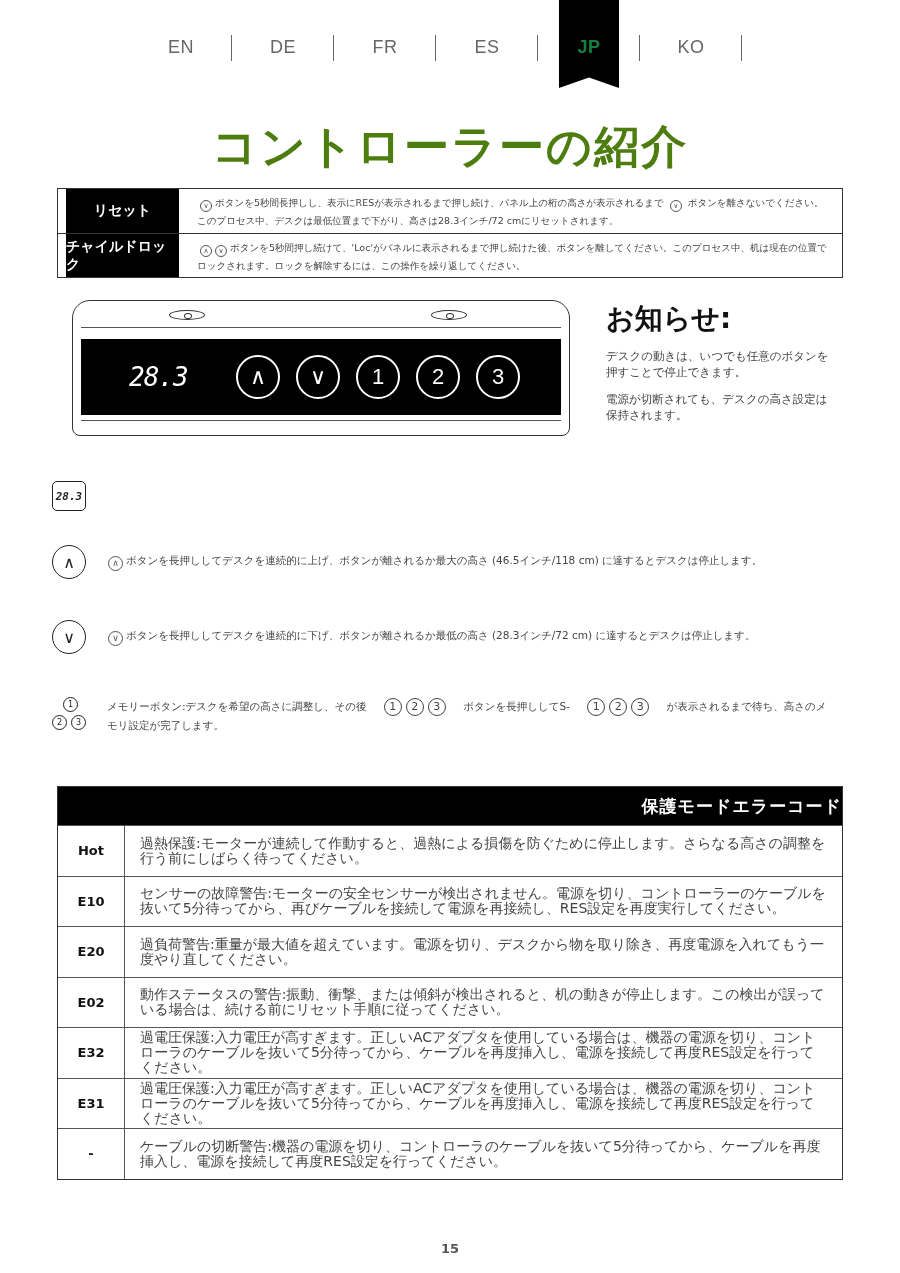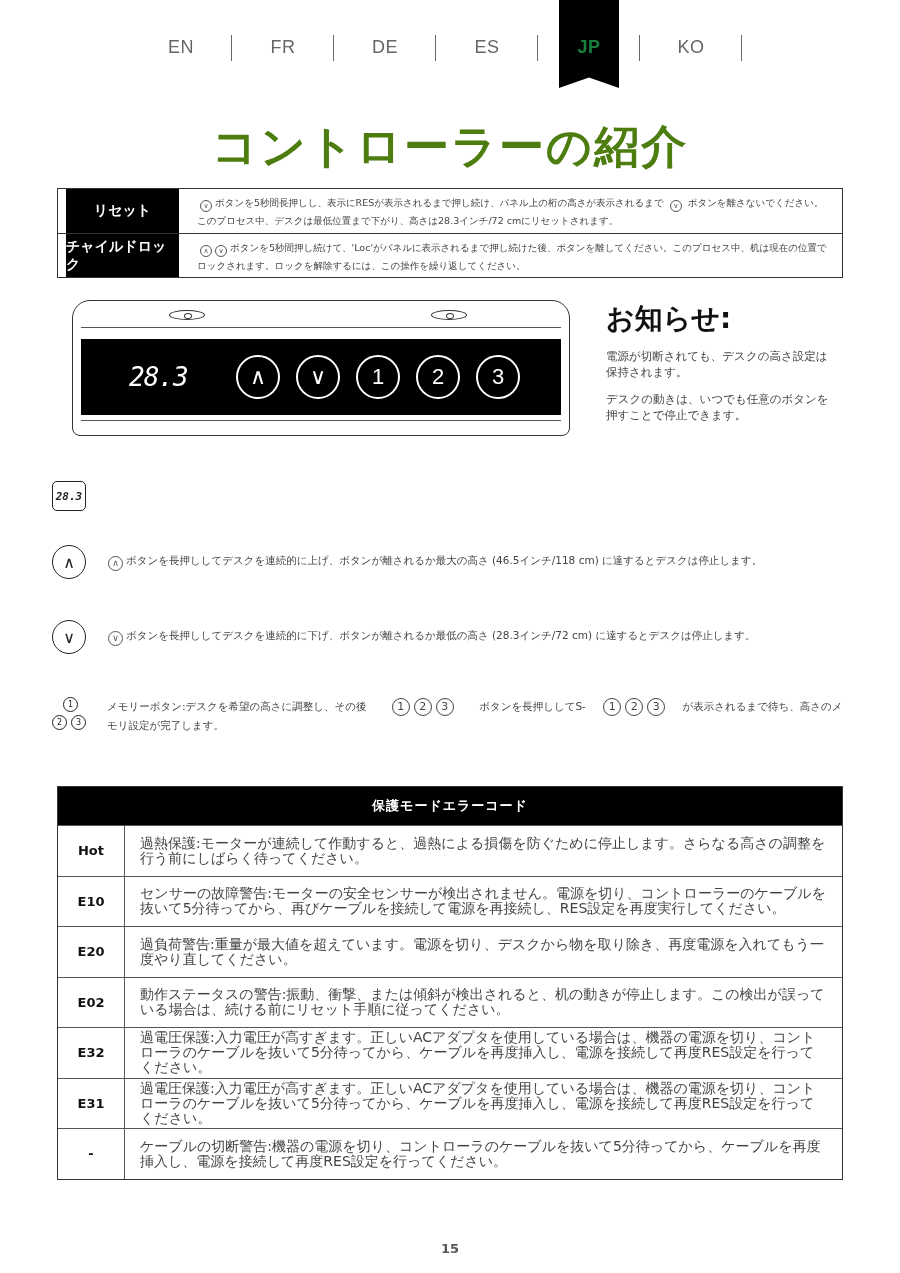--- a/index.html
+++ b/index.html
@@ -46,41 +46,41 @@
   .feat-ic { width: 34px; height: 34px; border: 1.5px solid #222; border-radius: 50%; display: flex; align-items: center; justify-content: center; font-size: 16px; color: #222; }
   .feat-ic.led { width: 34px; height: 30px; border-radius: 5px; font-family: "DejaVu Sans Mono", monospace; font-size: 11px; font-weight: bold; font-style: italic; }
   .feat-txt { margin-left: 22px; font-size: 10.5px; color: #444; }
   .feat-txt .mini-ic { width: 15px; height: 15px; font-size: 9px; line-height: 13px; }
   .mem-ic { position: relative; width: 38px; height: 36px; }
   .mem-ic span { position: absolute; width: 15px; height: 15px; border: 1.3px solid #222; border-radius: 50%; font-size: 8px; text-align: center; line-height: 13px; color: #222; }
   .num-ic { display: inline-block; width: 18px; height: 18px; border: 1px solid #444; border-radius: 50%; font-size: 11px; text-align: center; line-height: 16px; color: #444; margin: 0 2px; }
 
   
   .err-table { position: absolute; top: 786px; left: 57px; width: 786px; border: 1.5px solid #333; }
-  .err-title { height: 38px; background: #000; color: #fff; text-align: center; font-size: 13px; font-weight: bold; line-height: 38px; letter-spacing: 1px; }
+  .err-title { height: 38px; background: #000; color: #fff; text-align: right; font-size: 17px; font-weight: bold; line-height: 38px; letter-spacing: 1px; }
   .err-row { display: flex; height: 50.5px; border-top: 1.5px solid #555; }
   .err-code { width: 67px; border-right: 1.5px solid #555; display: flex; align-items: center; justify-content: center; font-weight: bold; font-size: 13px; color: #111; }
   .err-desc { flex: 1; padding: 0 14px 0 15px; font-size: 14px; color: #444; line-height: 15px; display: flex; align-items: center; }
 
   .page-num { position: absolute; top: 1241px; left: 0; width: 900px; text-align: center; font-size: 13px; font-weight: bold; color: #555; }
 </style>
 </head>
 <body>
 
 <nav class="lang-nav">
   <div class="lang-item">
       <span class="lbl">EN</span>
       <span class="sep"></span>
     </div>
   <div class="lang-item">
-      <span class="lbl">FR</span>
+      <span class="lbl">DE</span>
       <span class="sep"></span>
     </div>
   <div class="lang-item">
-      <span class="lbl">DE</span>
+      <span class="lbl">FR</span>
       <span class="sep"></span>
     </div>
   <div class="lang-item">
       <span class="lbl">ES</span>
       <span class="sep"></span>
     </div>
   <div class="lang-item active">
       <span class="flag"></span>
       <span class="lbl">JP</span>
       <span class="sep"></span>
@@ -120,22 +120,22 @@
       <div class="ctrl-btn">1</div>
       <div class="ctrl-btn">2</div>
       <div class="ctrl-btn">3</div>
     </div>
     <div class="ctrl-bottom-line"></div>
   </div>
 </div>
 
 <div class="notice">
   <h2>お知らせ:</h2>
+  <p>デスクの動きは、いつでも任意のボタンを押すことで停止できます。</p>
   <p>電源が切断されても、デスクの高さ設定は保持されます。</p>
-  <p>デスクの動きは、いつでも任意のボタンを押すことで停止できます。</p>
 </div>
 
 <div class="feat" style="top:481px">
   <div class="feat-ic led">28.3</div>
 </div>
 
 <div class="feat" style="top:545px">
   <div class="feat-ic">∧</div>
   <div class="feat-txt"><span class="mini-ic" style="margin-left:0">∧</span><span>ボタンを長押ししてデスクを連続的に上げ、ボタンが離されるか最大の高さ (46.5インチ/118 cm) に達するとデスクは停止します。</span></div>
 </div>
@@ -146,21 +146,21 @@
 </div>
 
 <div class="feat" style="top:697px; align-items:flex-start">
   <div class="mem-ic">
     <span style="left:11px;top:0">1</span>
     <span style="left:0;top:18px">2</span>
     <span style="left:19px;top:18px">3</span>
   </div>
   <div class="feat-txt" style="margin-left:17px; line-height:19px; width:750px">
     <span>メモリーボタン:デスクを希望の高さに調整し、その後</span>
-    <span style="margin:0 20px"><span class="num-ic">1</span><span class="num-ic">2</span><span class="num-ic">3</span></span>
+    <span style="margin:0 12px"><span class="num-ic">1</span><span class="num-ic">2</span><span class="num-ic">3</span></span>
     <span>ボタンを長押ししてS-</span>
     <span style="margin:0 12px"><span class="num-ic">1</span><span class="num-ic">2</span><span class="num-ic">3</span></span>
     <span>が表示されるまで待ち、高さのメ</span><br>
     <span>モリ設定が完了します。</span>
   </div>
 </div>
 
 <div class="err-table">
   <div class="err-title">保護モードエラーコード</div>
   <div class="err-row">

